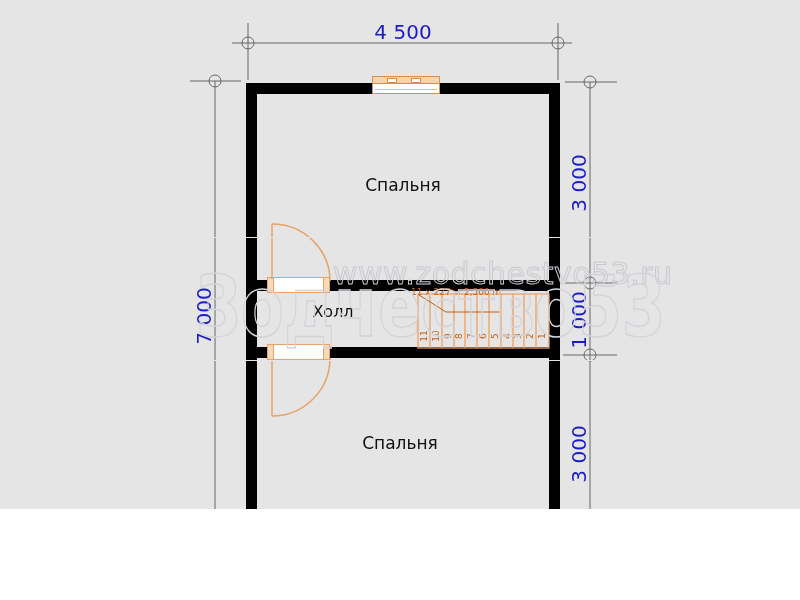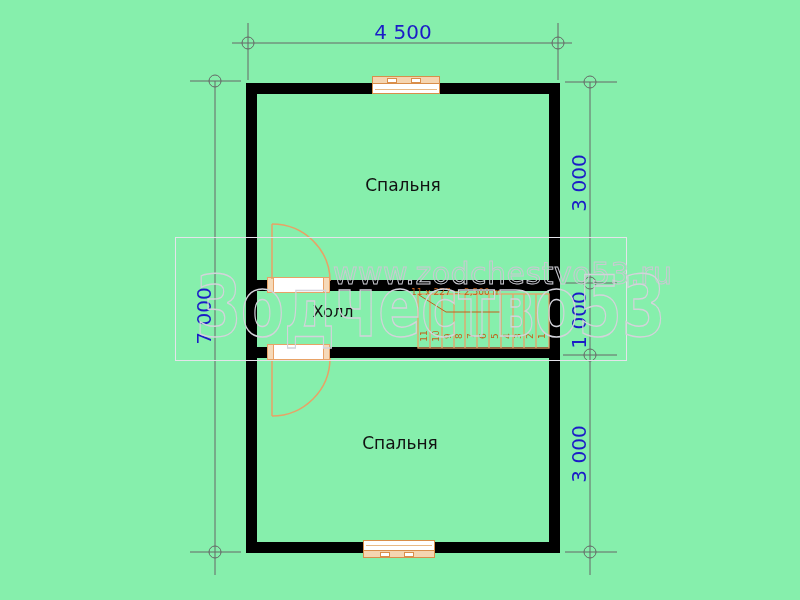--- a/index.html
+++ b/index.html
@@ -1,17 +1,17 @@
 <!DOCTYPE html>
 <html><head>
 <meta charset="utf-8">
 <style>
   html,body{margin:0;padding:0;background:#ffffff;}
   #canvas{
-    position:relative;width:800px;height:600px;background:#86efac;overflow:hidden;
+    position:relative;width:800px;height:509px;background:#e5e5e5;overflow:hidden;
     font-family:"DejaVu Sans","Liberation Sans",sans-serif;
   }
   
   .wall{position:absolute;background:#000000;}
   
   .dim{
     position:absolute;color:#1b1bc7;font-size:20px;line-height:20px;
     text-align:center;white-space:nowrap;
   }
   .dim.vert{transform:rotate(-90deg);}

